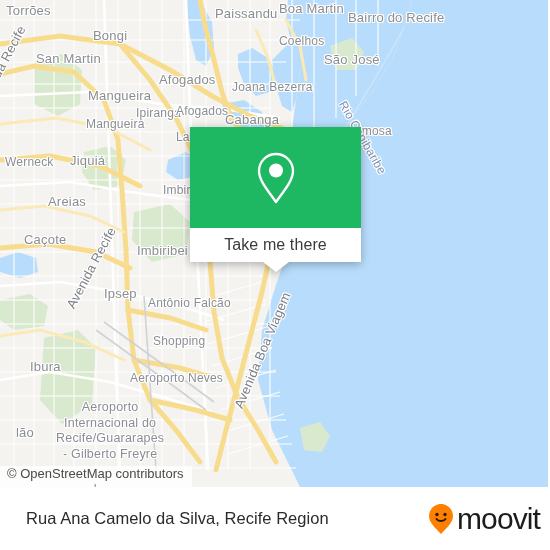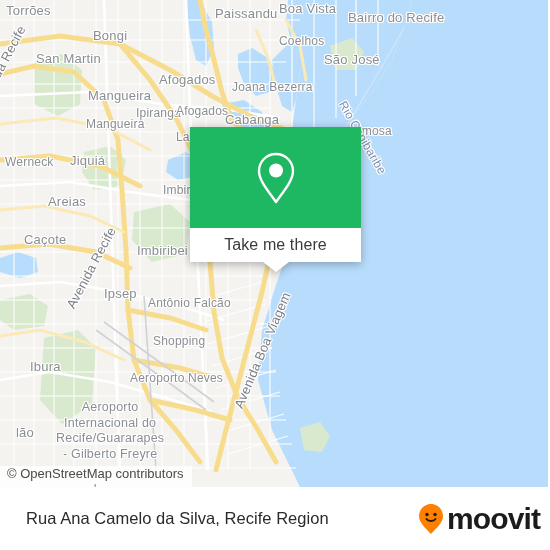--- a/index.html
+++ b/index.html
@@ -114,21 +114,21 @@
     margin-left: 8px;
   }
   .footer-title {
     font-size: 16.5px;
     color: #2b2b2b;
     letter-spacing: .05px;
   }
   .brand { display: flex; align-items: center; gap: 3px; }
   .brand-word {
     font-size: 30px;
-    font-weight: bold;
+    font-weight: normal;
     color: #1c1c1c;
     letter-spacing: -0.9px;
     line-height: 1;
   }
 </style>
 </head>
 <body>
 
 <div id="app">
 
@@ -226,21 +226,21 @@
 
         <g stroke="#cfe5fb" stroke-width="1.4" fill="none">
           <path d="M404 28 L380 70 L356 110 L334 148 L318 182"></path>
         </g>
       </g>
     </svg>
 
     <div id="map-labels">
         <div class="maplabel" style="left: 6px; top: 3px; font-size: 13px;">Torrões</div>
         <div class="maplabel" style="left: 215px; top: 6px; font-size: 13px;">Paissandu</div>
-        <div class="maplabel" style="left: 279px; top: 1px; font-size: 13px;">Boa Vista</div>
+        <div class="maplabel" style="left: 279px; top: 1px; font-size: 13px;">Boa Martin</div>
         <div class="maplabel" style="left: 348px; top: 10px; font-size: 13px;">Bairro do Recife</div>
         <div class="maplabel" style="left: 93px; top: 28px; font-size: 13px;">Bongi</div>
         <div class="maplabel" style="left: 279px; top: 34px; font-size: 12px;">Coelhos</div>
         <div class="maplabel" style="left: 324px; top: 52px; font-size: 13px;">São José</div>
         <div class="maplabel" style="left: 36px; top: 51px; font-size: 13px;">San Martin</div>
         <div class="maplabel" style="left: 159px; top: 72px; font-size: 13px;">Afogados</div>
         <div class="maplabel" style="left: 232px; top: 80px; font-size: 12px;">Joana Bezerra</div>
         <div class="maplabel" style="left: 88px; top: 88px; font-size: 13px;">Mangueira</div>
         <div class="maplabel" style="left: 136px; top: 106px; font-size: 12px;">Ipiranga</div>
         <div class="maplabel" style="left: 176px; top: 104px; font-size: 12px;">Afogados</div>
@@ -252,21 +252,21 @@
         <div class="maplabel" style="left: 70px; top: 153px; font-size: 13px;">Jiquiá</div>
         <div class="maplabel" style="left: 163px; top: 183px; font-size: 12px;">Imbiri</div>
         <div class="maplabel" style="left: 48px; top: 194px; font-size: 13px;">Areias</div>
         <div class="maplabel" style="left: 24px; top: 232px; font-size: 13px;">Caçote</div>
         <div class="maplabel" style="left: 137px; top: 243px; font-size: 13px;">Imbiribei</div>
         <div class="maplabel" style="left: 104px; top: 286px; font-size: 13px;">Ipsep</div>
         <div class="maplabel" style="left: 148px; top: 296px; font-size: 12px;">Antônio Falcão</div>
         <div class="maplabel" style="left: 153px; top: 334px; font-size: 12px;">Shopping</div>
         <div class="maplabel" style="left: 30px; top: 359px; font-size: 13px;">Ibura</div>
         <div class="maplabel" style="left: 130px; top: 371px; font-size: 12px;">Aeroporto Neves</div>
-        <div class="maplabel" style="left: 0px; top: 425px; font-size: 13px; padding-left: 16px;">lão</div>
+        <div class="maplabel" style="left: 16px; top: 425px; font-size: 13px;">lão</div>
         <div class="maplabel multi" style="left: 56px; top: 400px; font-size: 12.5px; line-height: 15.5px;">Aeroporto
 Internacional do
 Recife/Guararapes
 - Gilberto Freyre</div>
         <div class="maplabel road" style="left: 70px; top: 300px; font-size: 13px; transform: rotate(-62deg); transform-origin: left center;">Avenida Recife</div>
         <div class="maplabel road" style="left: -6px; top: 72px; font-size: 13px; transform: rotate(-62deg); transform-origin: left center;">ida Recife</div>
         <div class="maplabel road" style="left: 238px; top: 400px; font-size: 13px; transform: rotate(-67deg); transform-origin: left center;">Avenida Boa Viagem</div>
         <div class="maplabel water" style="left: 342px; top: 95px; font-size: 12px; transform: rotate(60deg); transform-origin: left center;">Rio Capibaribe</div>
       </div>
 

